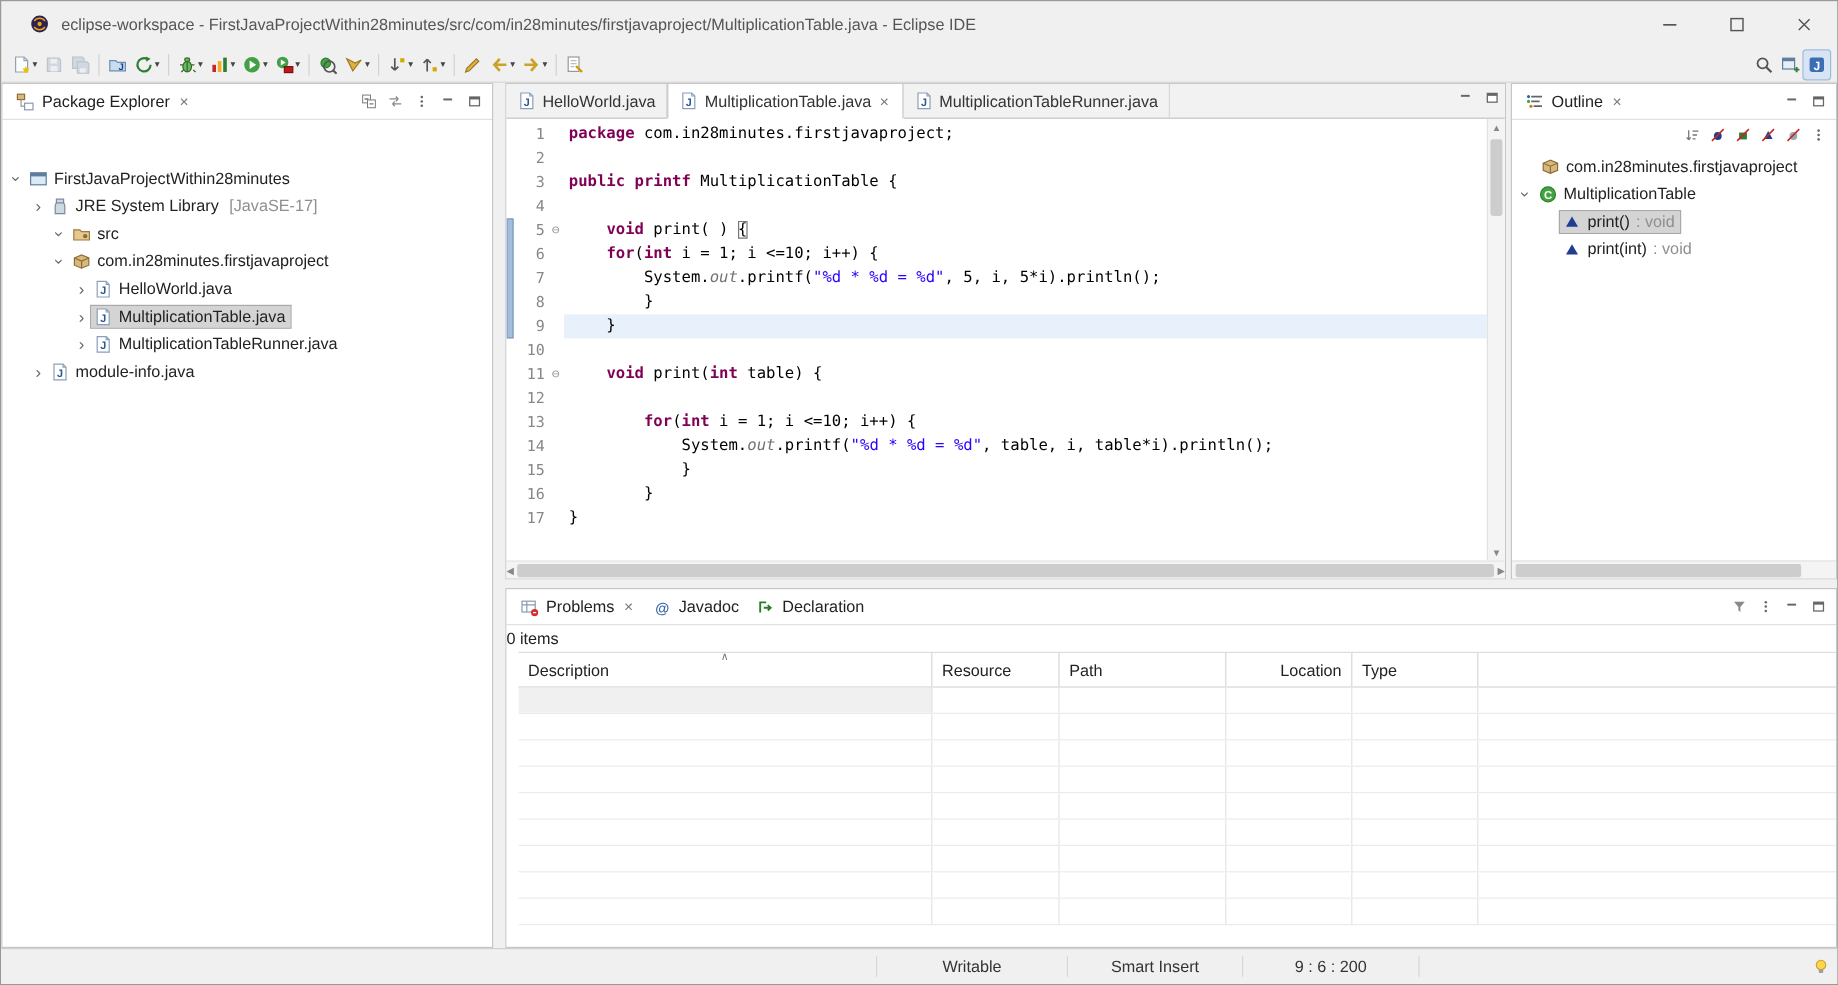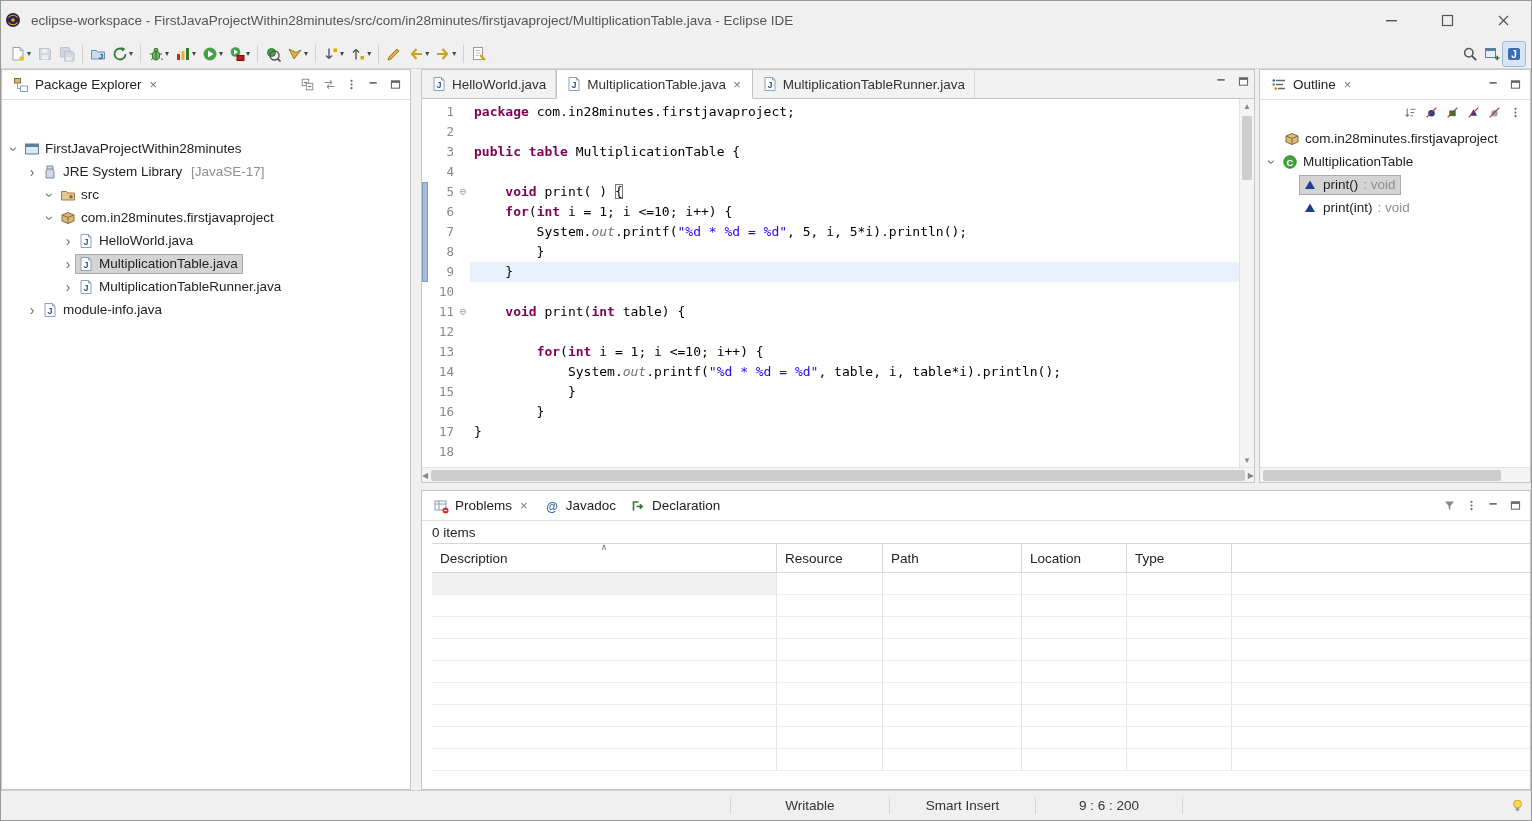--- a/index.html
+++ b/index.html
@@ -1,21 +1,21 @@
 <!DOCTYPE html>
 <html><head>
 <meta charset="utf-8">
 <style>
   * { margin:0; padding:0; box-sizing:border-box; }
   html,body { width:1532px; height:821px; overflow:hidden; }
   body { font-family:"Liberation Sans", sans-serif; font-size:13.5px; color:#222; background:#f0f0f0; }
   .window { width:1532px; height:821px; display:flex; flex-direction:column; border:1px solid #999; background:#f0f0f0; }
 
   
-  .titlebar { height:38px; display:flex; align-items:center; padding-left:4px; flex:none; }
+  .titlebar { height:38px; display:flex; align-items:center; padding-left:24px; flex:none; }
   .title-text { margin-left:10px; color:#555; font-size:13.5px; flex:1; white-space:nowrap; overflow:hidden; }
   .win-controls { display:flex; height:100%; flex:none; }
   .win-btn { width:56px; height:100%; display:flex; align-items:center; justify-content:center; color:#444; }
   .win-btn svg { width:13px; height:13px; }
 
   
   .menubar { height:26px; display:flex; align-items:center; padding-left:8px; flex:none; }
   .menu-item { padding:3px 11px; color:#222; }
 
   
@@ -84,21 +84,21 @@
   .scroll-arrow.bottom { margin-top:auto; }
   .vthumb { position:absolute; left:2px; right:2px; top:17px; height:64px; background:#cdcdcd; border-radius:2px; }
   .hscroll-row { height:15px; flex:none; background:#f4f4f4; border-top:1px solid #e2e2e2; display:flex; align-items:center; }
   .hthumb { height:11px; background:#cdcdcd; border-radius:2px; flex:1; margin:0 3px; }
 
   
   .outline-toolbar { height:24px; display:flex; align-items:center; justify-content:flex-end; padding-right:4px; flex:none; }
   .outline-toolbar .hbtn { width:21px; height:21px; }
 
   
-  .problems-summary { height:22px; display:flex; align-items:center; padding-left:10px; color:#222; flex:none; }
+  .problems-summary { height:22px; display:flex; align-items:center; color:#222; flex:none; }
   .ptable { flex:1; display:flex; flex-direction:column; overflow:hidden; padding-left:10px; }
   .phead { display:flex; height:30px; flex:none; border-top:1px solid #d6d6d6; border-bottom:1px solid #d6d6d6; }
   .pcol { position:relative; display:flex; align-items:center; padding:0 8px; border-right:1px solid #d6d6d6; color:#222; flex:none; }
   .sort-ind { position:absolute; top:-2px; left:50%; transform:translateX(-50%); font-size:9px; color:#777; }
   .prows { flex:1; overflow:hidden; }
   .prow { display:flex; height:22px; border-bottom:1px solid #ececec; }
   .pcell { height:100%; border-right:1px solid #e4e4e4; flex:none; }
   .pcell.shade { background:#f0f0f0; }
 
   
@@ -540,36 +540,35 @@
                   <rect x="3" y="3.5" width="10" height="2.5" fill="#666"></rect>
                 </svg>
               </span>
           </div>
           <div class="editor-body">
             <div class="code-pane">
               <div class="range-bar"></div>
               <div>
                   <div class="code-line"><span class="ln">1</span><span class="fold"></span><span class="code"><span class="seg-k">package </span><span class="seg-p">com.in28minutes.firstjavaproject;</span></span></div>
                   <div class="code-line"><span class="ln">2</span><span class="fold"></span><span class="code"></span></div>
-                  <div class="code-line"><span class="ln">3</span><span class="fold"></span><span class="code"><span class="seg-k">public</span><span class="seg-p"> </span><span class="seg-k">table</span><span class="seg-p"> MultiplicationTable {</span></span></div>
+                  <div class="code-line"><span class="ln">3</span><span class="fold"></span><span class="code"><span class="seg-k">public</span><span class="seg-p"> </span><span class="seg-k">printf</span><span class="seg-p"> MultiplicationTable {</span></span></div>
                   <div class="code-line"><span class="ln">4</span><span class="fold"></span><span class="code"></span></div>
                   <div class="code-line"><span class="ln">5</span><span class="fold">⊖</span><span class="code"><span class="seg-p">    </span><span class="seg-k">void</span><span class="seg-p"> print( ) </span><span class="seg-b">{</span></span></div>
                   <div class="code-line"><span class="ln">6</span><span class="fold"></span><span class="code"><span class="seg-p">    </span><span class="seg-k">for</span><span class="seg-p">(</span><span class="seg-k">int</span><span class="seg-p"> i = 1; i &lt;=10; i++) {</span></span></div>
                   <div class="code-line"><span class="ln">7</span><span class="fold"></span><span class="code"><span class="seg-p">        System.</span><span class="seg-f">out</span><span class="seg-p">.printf(</span><span class="seg-s">"%d * %d = %d"</span><span class="seg-p">, 5, i, 5*i).println();</span></span></div>
                   <div class="code-line"><span class="ln">8</span><span class="fold"></span><span class="code"><span class="seg-p">        }</span></span></div>
                   <div class="code-line hl"><span class="ln">9</span><span class="fold"></span><span class="code"><span class="seg-p">    }</span></span></div>
                   <div class="code-line"><span class="ln">10</span><span class="fold"></span><span class="code"></span></div>
                   <div class="code-line"><span class="ln">11</span><span class="fold">⊖</span><span class="code"><span class="seg-p">    </span><span class="seg-k">void</span><span class="seg-p"> print(</span><span class="seg-k">int</span><span class="seg-p"> table) {</span></span></div>
                   <div class="code-line"><span class="ln">12</span><span class="fold"></span><span class="code"></span></div>
                   <div class="code-line"><span class="ln">13</span><span class="fold"></span><span class="code"><span class="seg-p">        </span><span class="seg-k">for</span><span class="seg-p">(</span><span class="seg-k">int</span><span class="seg-p"> i = 1; i &lt;=10; i++) {</span></span></div>
                   <div class="code-line"><span class="ln">14</span><span class="fold"></span><span class="code"><span class="seg-p">            System.</span><span class="seg-f">out</span><span class="seg-p">.printf(</span><span class="seg-s">"%d * %d = %d"</span><span class="seg-p">, table, i, table*i).println();</span></span></div>
                   <div class="code-line"><span class="ln">15</span><span class="fold"></span><span class="code"><span class="seg-p">            }</span></span></div>
                   <div class="code-line"><span class="ln">16</span><span class="fold"></span><span class="code"><span class="seg-p">        }</span></span></div>
                   <div class="code-line"><span class="ln">17</span><span class="fold"></span><span class="code"><span class="seg-p">}</span></span></div>
-                  <div class="code-line"><span class="ln">18</span><span class="fold"></span><span class="code"></span></div>
                 </div>
             </div>
             <div class="vscroll">
               <div class="scroll-arrow">▲</div>
               <div class="vthumb"></div>
               <div class="scroll-arrow bottom">▼</div>
             </div>
           </div>
           <div class="hscroll-row">
             <div class="scroll-arrow">◀</div>
@@ -768,21 +767,21 @@
               <div class="pcol" style="width: 345px;">
                 <span>Description</span>
                 <span class="sort-ind">∧</span>
               </div>
               <div class="pcol" style="width: 106px;">
                 <span>Resource</span>
               </div>
               <div class="pcol" style="width: 139px;">
                 <span>Path</span>
               </div>
-              <div class="pcol" style="width: 105px;">
+              <div class="pcol" style="width: 105px; justify-content: flex-end;">
                 <span>Location</span>
               </div>
               <div class="pcol" style="width: 105px;">
                 <span>Type</span>
               </div>
             </div>
           <div class="prows">
               <div class="prow">
                 <div class="pcell shade" style="width: 345px;"></div>
                 <div class="pcell" style="width: 106px;"></div>

